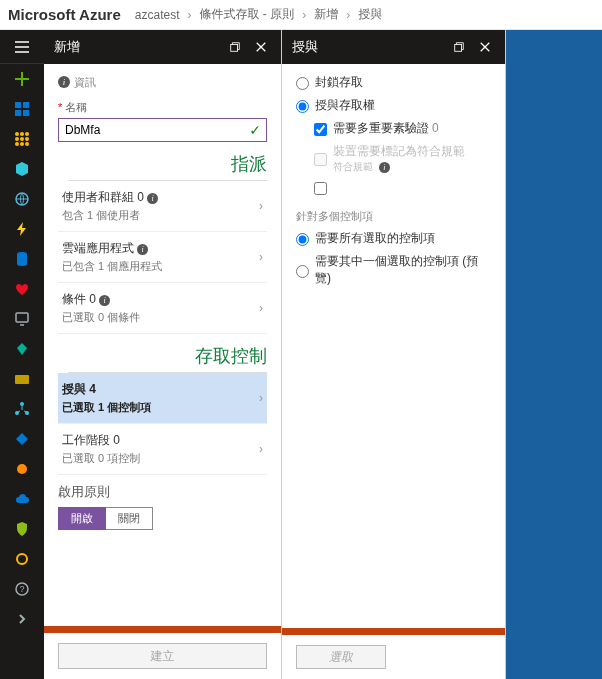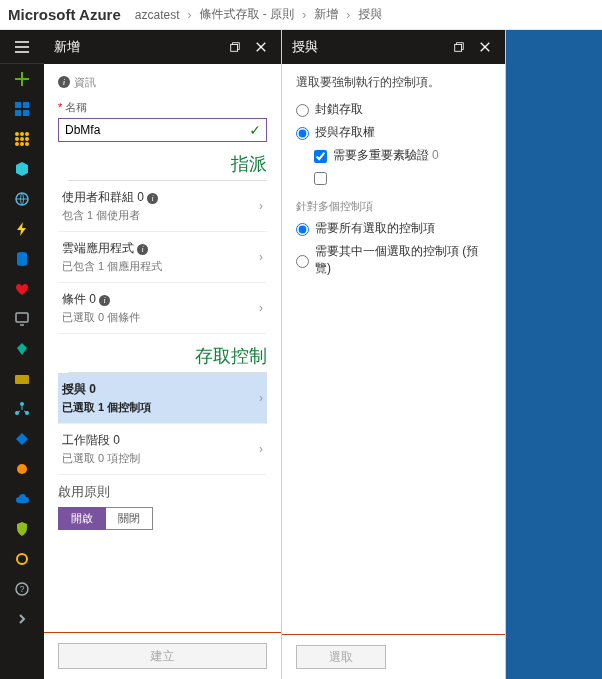--- a/index.html
+++ b/index.html
@@ -17,21 +17,21 @@
   .rail .ritem.hamburger { height: 34px; border-bottom: 1px solid #333; }
   .rail .ritem svg { width: 16px; height: 16px; }
   .rail .ritem.plus svg { stroke: #5db300; }
 
   .blade { background: #fff; display: flex; flex-direction: column; border-right: 1px solid #ccc; position: relative; }
   .blade.dark-head .bhead { background: #1b1a19; color: #fff; }
   .blade .bhead { height: 34px; display: flex; align-items: center; padding: 0 10px; font-size: 13px; gap: 6px; background: #f3f2f1; }
   .blade .bhead .title { flex: 1; }
   .blade .bhead .hicon { width: 20px; height: 20px; display: flex; align-items: center; justify-content: center; cursor: pointer; color: inherit; }
   .blade .bcontent { flex: 1; overflow-y: auto; padding: 10px 14px 0 14px; }
-  .blade .bfooter { padding: 10px 14px; border-top: 1px solid #c2410c; }
+  .blade .bfooter { padding: 10px 14px; border-top: 7px solid #c2410c; }
 
   .blade1 { width: 238px; }
   .blade2 { width: 224px; }
 
   .infoicon { display: inline-flex; align-items: center; gap: 4px; color: #888; font-size: 11px; margin-bottom: 10px; cursor: pointer; }
   .infoicon .ci { width: 12px; height: 12px; border-radius: 50%; background: #555; color: #fff; display: inline-flex; align-items: center; justify-content: center; font-size: 9px; font-style: italic; font-family: Georgia, serif; }
 
   .fieldlabel { font-size: 11px; color: #666; margin-bottom: 3px; display: flex; align-items: center; gap: 3px; }
   .fieldlabel .req { color: #e00; }
   .textinput { width: 100%; height: 24px; border: 1px solid #7a52a0; padding: 0 24px 0 6px; font-size: 12px; outline: none; }
@@ -56,21 +56,21 @@
 
   .footer-btn { width: 100%; height: 26px; border: 1px solid #bbb; background: #f4f4f4; color: #aaa; font-size: 12px; cursor: default; }
 
   .desc { font-size: 12px; color: #444; margin-bottom: 10px; }
   .radio-row, .check-row { display: flex; align-items: center; gap: 6px; font-size: 12px; color: #333; margin-bottom: 6px; cursor: pointer; }
   .radio-row input, .check-row input { margin-top: 2px; }
   .check-row.disabled { color: #bbb; }
   .check-row .cnt { color: #888; margin-left: 3px; }
   .check-row .sub { font-size: 10px; color: #bbb; display: block; }
   .subhead { font-size: 11px; color: #888; margin: 14px 0 6px 0; }
-  .sel-btn { width: 90px; height: 24px; border: 1px solid #bbb; background: #f4f4f4; color: #aaa; font-size: 12px; cursor: default; }
+  .sel-btn { width: 90px; height: 24px; border: 1px solid #bbb; background: #f4f4f4; color: #aaa; font-size: 12px; cursor: default; font-style: italic; }
   .inline-info { display: inline-flex; width: 11px; height: 11px; border-radius: 50%; background: #555; color: #fff; align-items: center; justify-content: center; font-size: 8px; margin-left: 3px; font-style: italic; font-family: Georgia, serif; vertical-align: middle; }
 </style>
 </head>
 <body>
 
 <div class="topbar">
   <span class="brand">Microsoft Azure</span>
   <span class="crumb">azcatest</span>
   <span class="sep">›</span>
   <span class="crumb">條件式存取 - 原則</span>
@@ -254,21 +254,21 @@
           <div class="l1"><span>條件</span> <span>0</span><span class="info-i">i</span></div>
           <div class="l2">已選取 0 個條件</div>
         </div>
         <div class="chev">›</div>
       </div>
 
       <div class="section-h">存取控制</div>
 
       <div class="row selected">
         <div class="rtxt">
-          <div class="l1">授與 0</div>
+          <div class="l1">授與 4</div>
           <div class="l2">已選取 1 個控制項</div>
         </div>
         <div class="chev">›</div>
       </div>
       <div class="row">
         <div class="rtxt">
           <div class="l1">工作階段 0</div>
           <div class="l2">已選取 0 項控制</div>
         </div>
         <div class="chev">›</div>
@@ -296,35 +296,41 @@
             <path d="M4 4V2h8v8h-2" fill="none" stroke="#fff"></path>
           </svg>
       </span>
       <span class="hicon">
         <svg viewBox="0 0 14 14" width="12" height="12">
             <path d="M2 2l10 10M12 2L2 12" stroke="#fff" stroke-width="1.5"></path>
           </svg>
       </span>
     </div>
     <div class="bcontent">
-      <div class="desc">選取要強制執行的控制項。</div>
 
       <label class="radio-row">
         <input type="radio" name="grant" style="">
         <span>封鎖存取</span>
       </label>
       <label class="radio-row">
         <input type="radio" name="grant" checked="" style="">
         <span>授與存取權</span>
       </label>
 
       <div style="padding-left:18px;margin-top:6px">
         <label class="check-row">
           <input type="checkbox" checked="" style="">
           <span><span>需要多重要素驗證</span><span class="cnt">0</span></span>
+        </label>
+        <label class="check-row disabled">
+          <input type="checkbox" disabled="" style="">
+          <span>
+            <span>裝置需要標記為符合規範</span>
+            <span class="sub"><span>符合規範</span> <span class="inline-info">i</span></span>
+          </span>
         </label>
         <label class="check-row">
           <input type="checkbox" style="">
         </label>
       </div>
 
       <div class="subhead">針對多個控制項</div>
       <label class="radio-row">
         <input type="radio" name="multi" checked="" style="">
         <span>需要所有選取的控制項</span>

